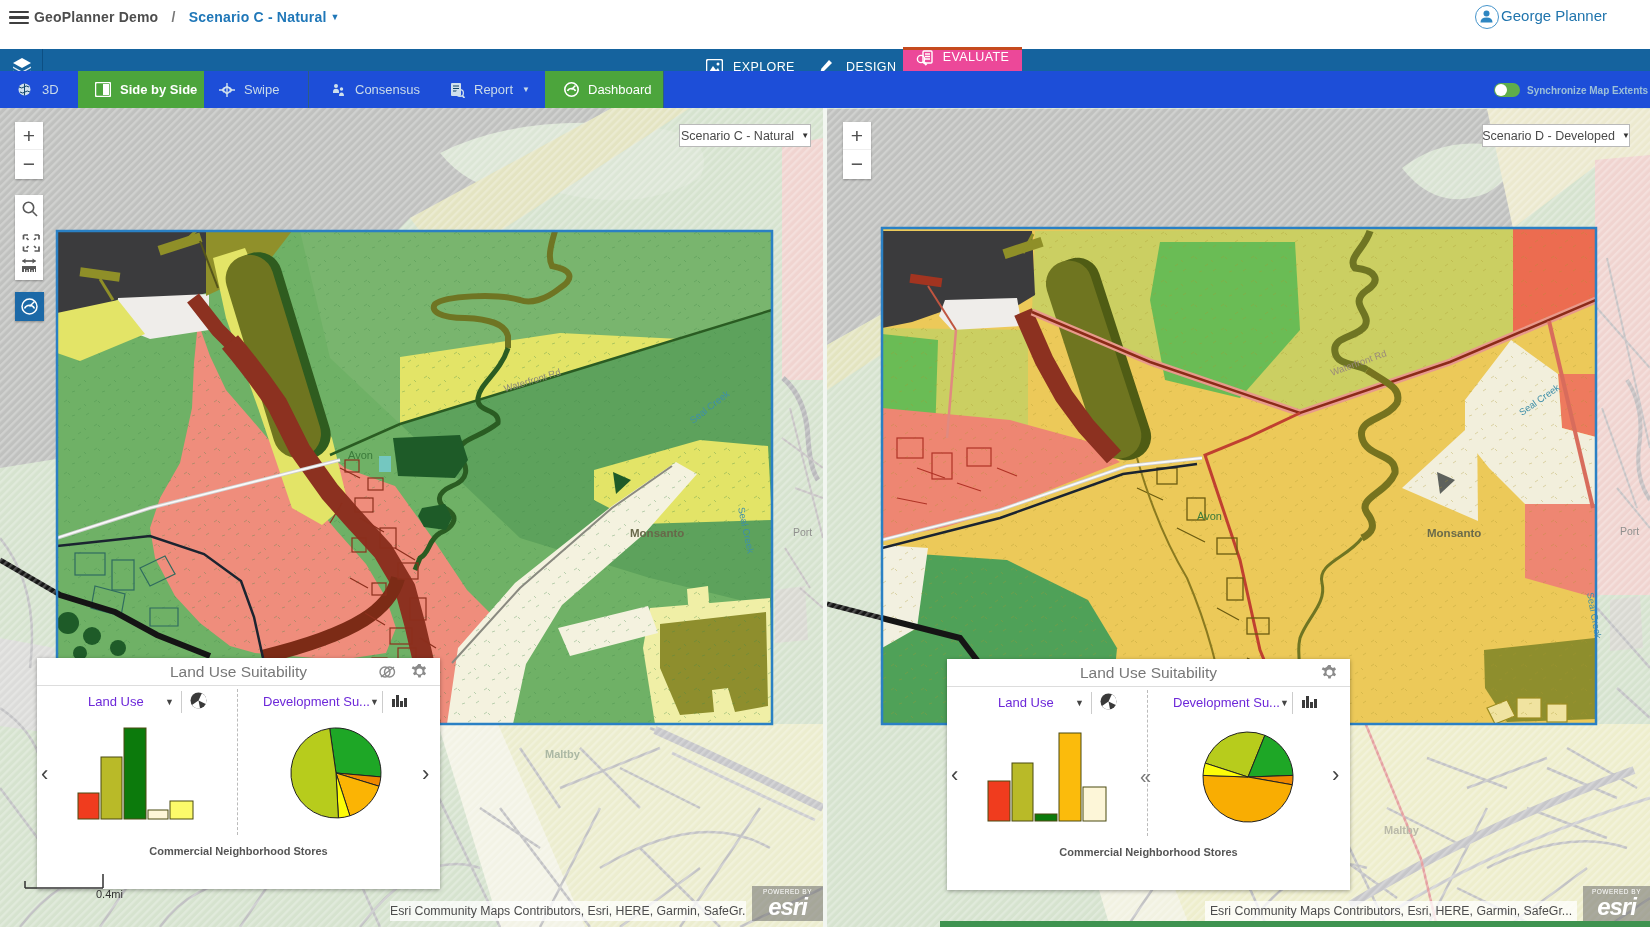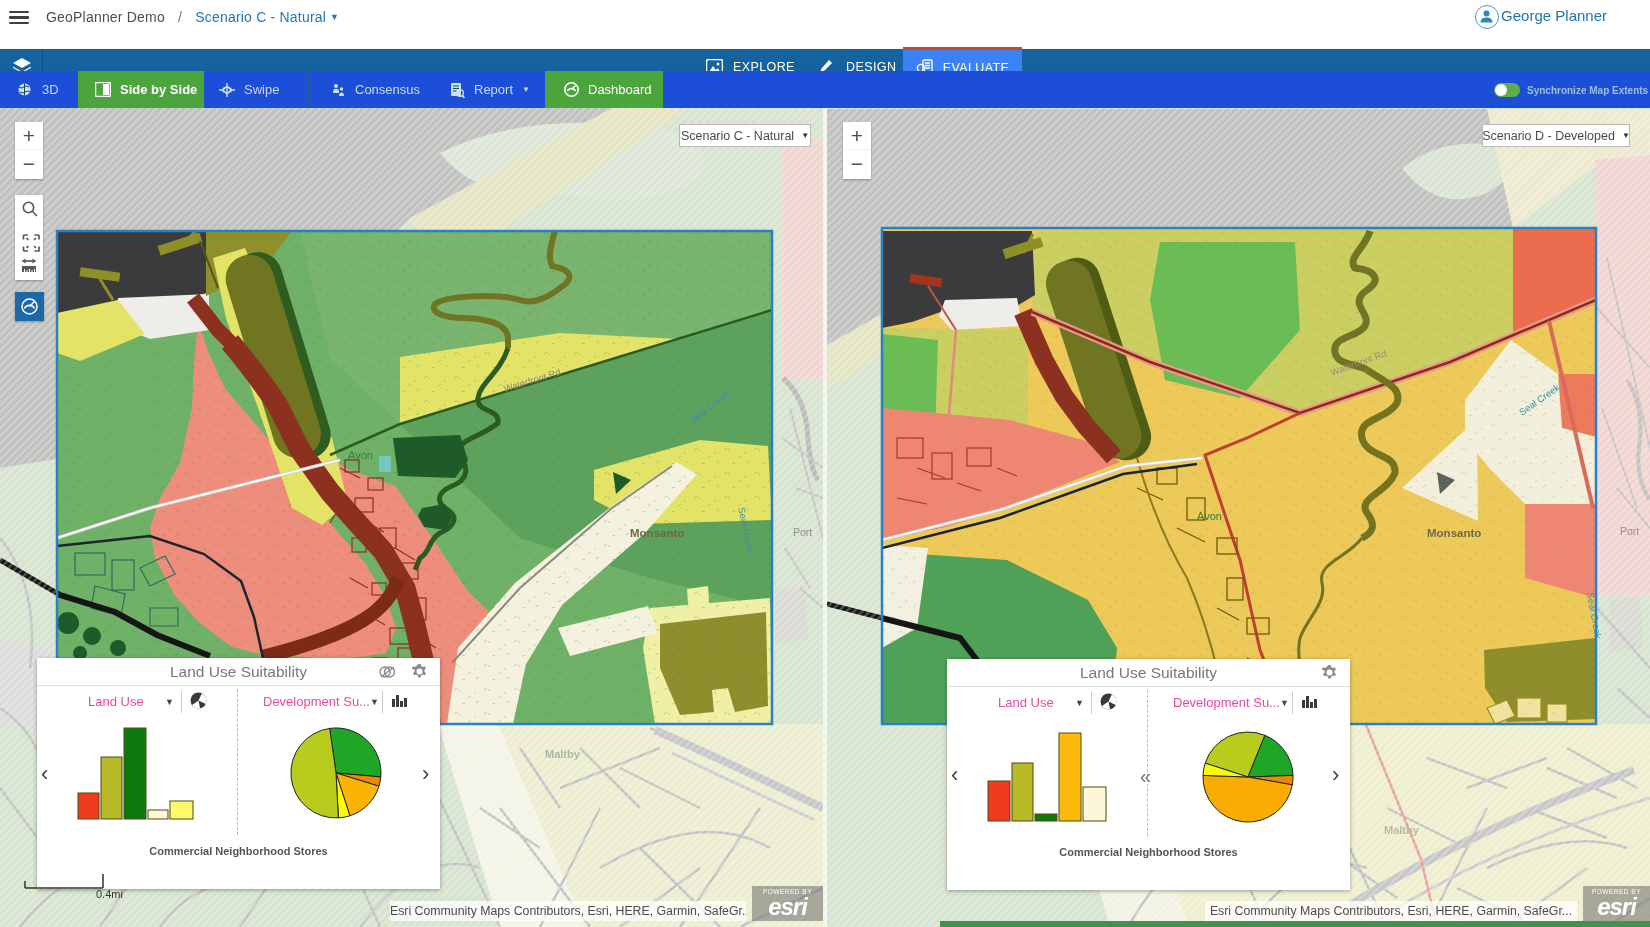--- a/index.html
+++ b/index.html
@@ -3,31 +3,31 @@
 <meta charset="utf-8">
 <style>
 * { margin:0; padding:0; box-sizing:border-box; }
 html,body { width:1650px; height:927px; overflow:hidden; font-family:"Liberation Sans",sans-serif; }
 #app { position:relative; width:1650px; height:927px; background:#fff; }
 .abs { position:absolute; }
 
 #topbar { position:absolute; left:0; top:0; width:1650px; height:35px; background:#fff; }
 #burger { position:absolute; left:9px; top:11px; width:20px; height:13px; }
 #burger div { height:2.4px; background:#3f3f3f; margin-bottom:3px; border-radius:1px; }
-#crumb { position:absolute; left:46px; top:9px; font-size:14px; color:#4d4d4d; letter-spacing:.2px; }
+#crumb { position:absolute; left:34px; top:9px; font-size:14px; color:#4d4d4d; letter-spacing:.2px;font-weight:bold; }
 #crumb .sep { color:#777; margin:0 9px; }
 #crumb .scen { color:#1f77b8; }
 #crumb .caret { color:#1f77b8; font-size:9px; vertical-align:2px; margin-left:4px;}
 #user { position:absolute; right:43px; top:7px; font-size:15px; color:#1f74ad; }
 #usercircle { position:absolute; right:151px; top:5px; width:24px; height:24px; border:1.6px solid #4695cc; border-radius:50%; }
 
 #nav { position:absolute; left:0; top:49px; width:1650px; height:36px; background:#15639e; }
 #nav .vdiv { position:absolute; left:42px; top:0; width:1px; height:36px; background:#0d4f83; }
 .navitem { position:absolute; top:0; height:36px; display:flex; align-items:center; color:#fff; font-size:12.5px; letter-spacing:.4px; }
-#tab-ev { position:absolute; left:903px; top:-2px; width:119px; height:38px; background:#3b82f6; border-top:3px solid #c64a1e; display:flex; align-items:center; justify-content:center; color:#fff; font-size:12.5px; letter-spacing:.4px; }
+#tab-ev { position:absolute; left:903px; top:-2px; width:119px; height:38px; background:#ec4899; border-top:3px solid #c64a1e; display:flex; align-items:flex-start; justify-content:center; color:#fff; font-size:12.5px; letter-spacing:.4px; }
 
 #toolbar { position:absolute; left:0; top:71px; width:1650px; height:37px; background:#1d4ed8; }
 .tbtn { position:absolute; top:0; height:37px; display:flex; align-items:center; color:#c9dbe9; font-size:13px; }
 .tbtn.green { background:#4ca53c; color:#fff; }
 .tdiv { position:absolute; top:0; width:1px; height:37px; background:#2c5d84; }
 #toggle { position:absolute; left:1494px; top:83px; width:26px; height:14px; background:#5fad4a; border-radius:7px; }
 #toggle .knob { position:absolute; left:1px; top:1px; width:12px; height:12px; background:#fff; border-radius:50%; }
 #togglelabel { position:absolute; left:1527px; top:85px; font-size:10px; color:#9cc0d8; font-weight:bold; white-space:nowrap; letter-spacing:0; }
 
 #mapL { position:absolute; left:0; top:108px; width:823px; height:819px; overflow:hidden; }
@@ -41,21 +41,21 @@
 
 .panel { position:absolute; width:403px; background:#fff; box-shadow:0 1px 4px rgba(0,0,0,.35); }
 .phead { height:23px; background:#5f9e61; color:#fff; display:flex; align-items:center; position:relative; }
 .phead .title { position:absolute; left:0; right:0; text-align:center; font-size:13px; font-weight:bold; }
 .phead .burg { position:absolute; left:8px; top:4px; width:15px; height:11px; }
 .phead .burg div { height:2px; background:#fff; margin-bottom:2.4px; }
 .phead .wins { position:absolute; right:8px; top:0; height:23px; display:flex; align-items:center; gap:9px; font-size:13px; color:#fff; }
 .ptitle { height:28px; border-bottom:1px solid #ddd; position:relative; text-align:center; font-size:15.5px; color:#787878; line-height:27px; }
 .pbody { position:relative; height:152px; }
 .plabel { text-align:center; font-size:11px; font-weight:bold; color:#555; padding:7px 0 10px; }
-.selrow { position:absolute; top:8px; font-size:13px; color:#ec4899; }
+.selrow { position:absolute; top:8px; font-size:13px; color:#6d28d9; }
 .chev { font-size:22px; color:#444; }
 </style>
 </head>
 <body>
 <div id="app">
 
 <div id="mapL"><svg width="823" height="819" viewBox="0 0 823 819">
 <defs>
 <pattern id="hlL" width="5.5" height="5.5" patternTransform="rotate(45)" patternUnits="userSpaceOnUse">
             <rect width="2.3" height="5.5" fill="rgba(255,255,255,0.25)"></rect>

